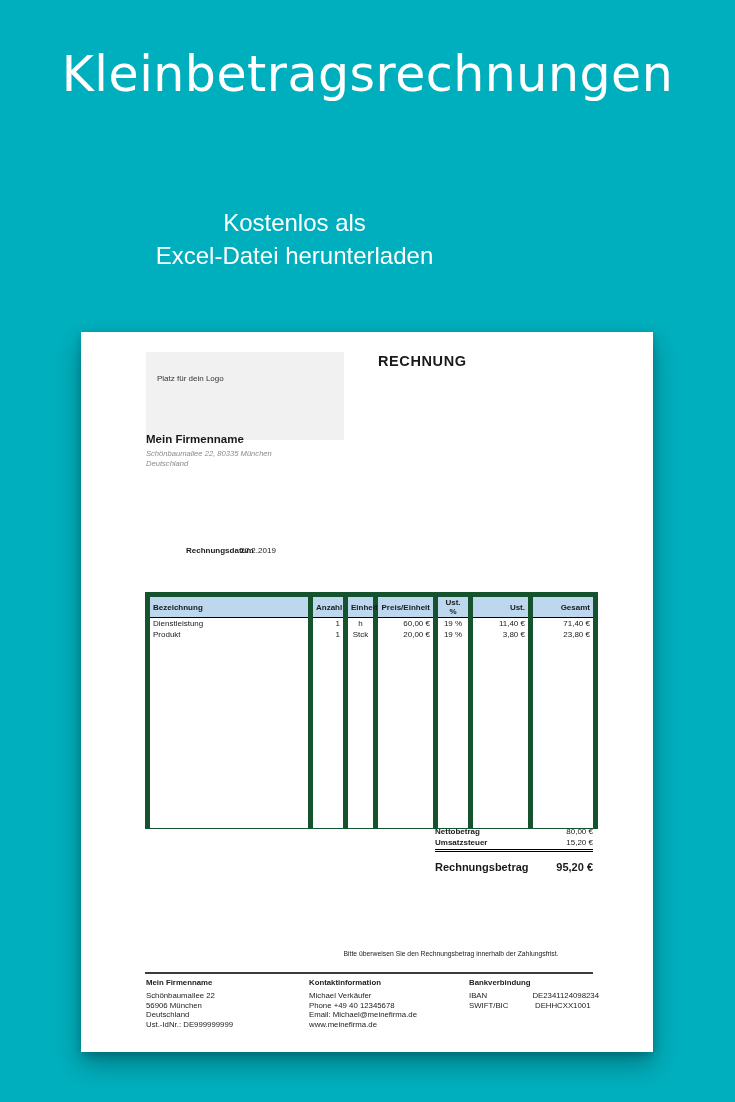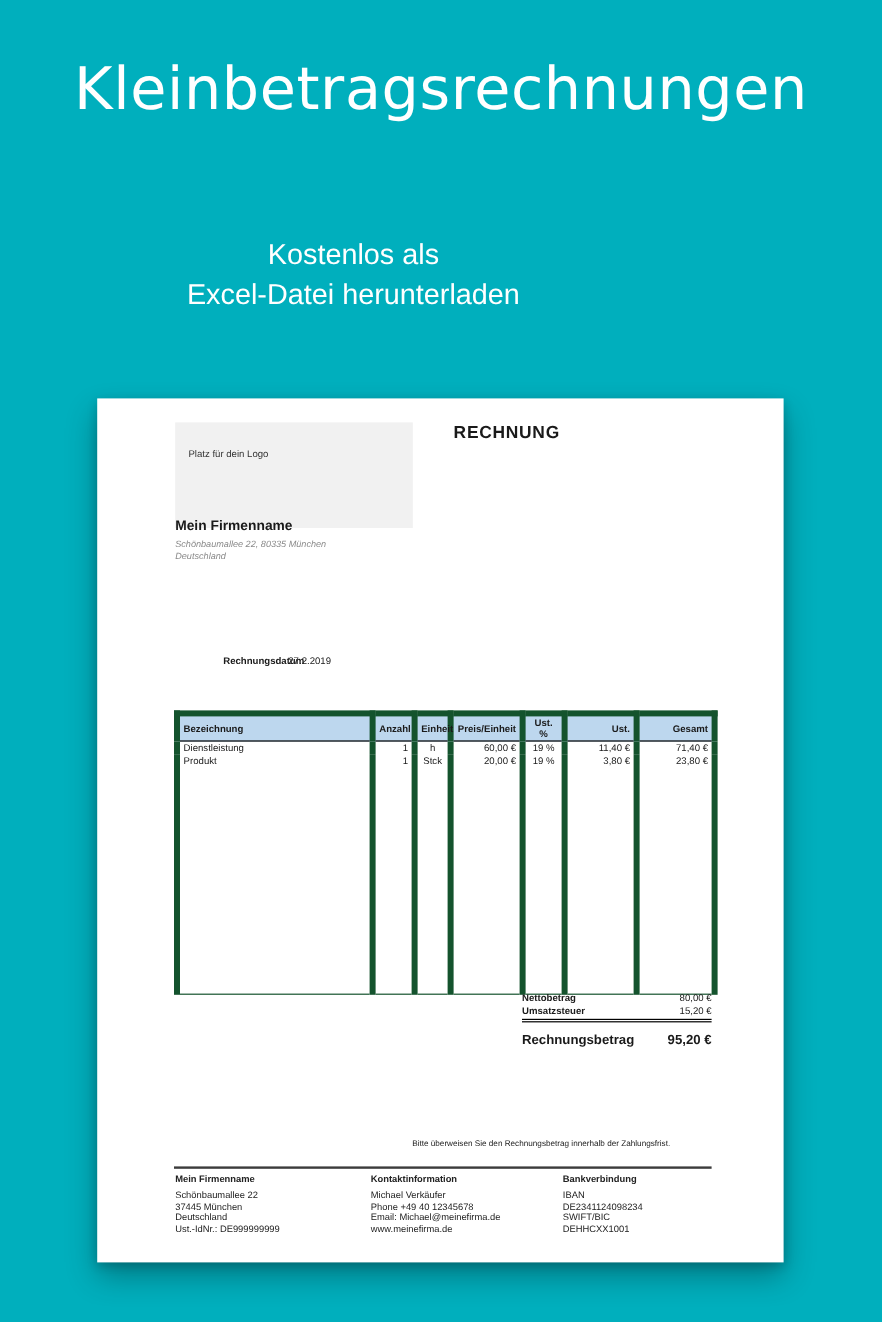--- a/index.html
+++ b/index.html
@@ -11,21 +11,21 @@
     overflow:hidden;
   }
   
   .hero-title {
     position:absolute; top:44px; left:0; width:735px;
     text-align:center; color:#ffffff;
     font-family:"DejaVu Sans", sans-serif;
     font-weight:normal; font-size:49px; line-height:61px; letter-spacing:0.5px;
   }
   .hero-sub {
-    position:absolute; top:196px; left:0; width:589px;
+    position:absolute; top:206px; left:0; width:589px;
     text-align:center; color:#ffffff;
     font-family:"Liberation Sans", sans-serif;
     font-weight:normal; font-size:24px; line-height:33px;
   }
   
   .page {
     position:absolute; left:81px; top:332px; width:572px; height:720px;
     background:#ffffff;
     box-shadow:0 12px 24px rgba(0,0,0,0.30), 0 3px 8px rgba(0,0,0,0.18);
     color:#1a1a1a;
@@ -71,21 +71,21 @@
   .pay-note {
     position:absolute; left:228px; top:618px; width:284px;
     text-align:center; font-size:6.8px; color:#222;
   }
   .footer-rule { position:absolute; left:64px; top:640px; width:448px; border-top:2px solid #3c3c3c; }
   .fcol { position:absolute; top:646px; font-size:7.8px; line-height:9.8px; color:#222; }
   .fcol .ft { font-weight:bold; margin-bottom:3px; }
   .fcol-1 { left:65px; width:150px; }
   .fcol-2 { left:228px; width:150px; }
   .fcol-3 { left:388px; width:130px; }
-  .brow { display:flex;flex-direction:column; }
+  .brow { display:flex; }
   .brow .bl { width:66px; }
 </style>
 </head>
 <body>
 
 <div class="hero-title">
   <div>Kleinbetragsrechnungen</div>
 </div>
 <div class="hero-sub">
   <div>Kostenlos als</div>
@@ -179,21 +179,21 @@
     </div>
   </div>
 
   <div class="pay-note">Bitte überweisen Sie den Rechnungsbetrag innerhalb der Zahlungsfrist.</div>
 
   <div class="footer-rule"></div>
 
   <div class="fcol fcol-1">
     <div class="ft">Mein Firmenname</div>
     <div>Schönbaumallee 22</div>
-    <div>37445 München</div>
+    <div>56906 München</div>
     <div>Deutschland</div>
     <div>Ust.-IdNr.: DE999999999</div>
   </div>
 
   <div class="fcol fcol-2">
     <div class="ft">Kontaktinformation</div>
     <div>Michael Verkäufer</div>
     <div>Phone +49 40 12345678</div>
     <div>Email: Michael@meinefirma.de</div>
     <div>www.meinefirma.de</div>

